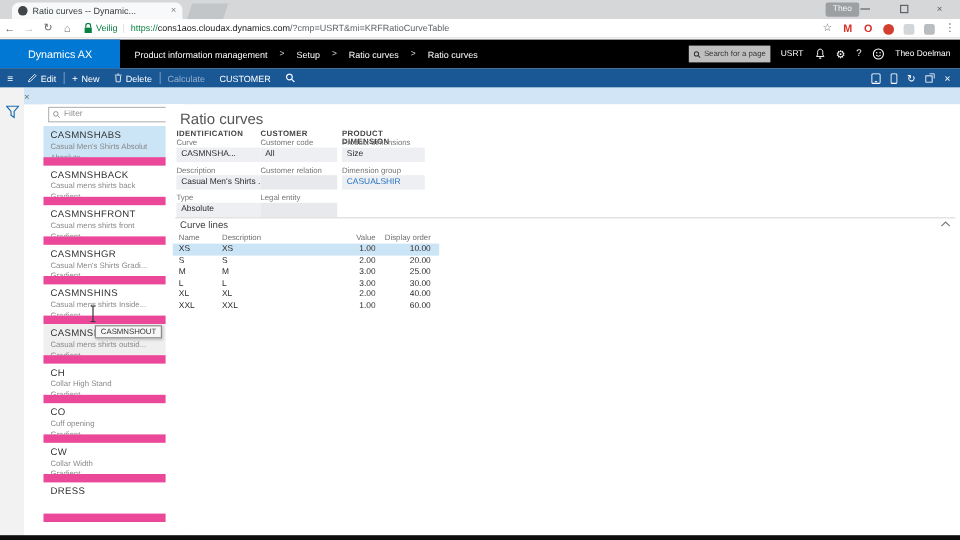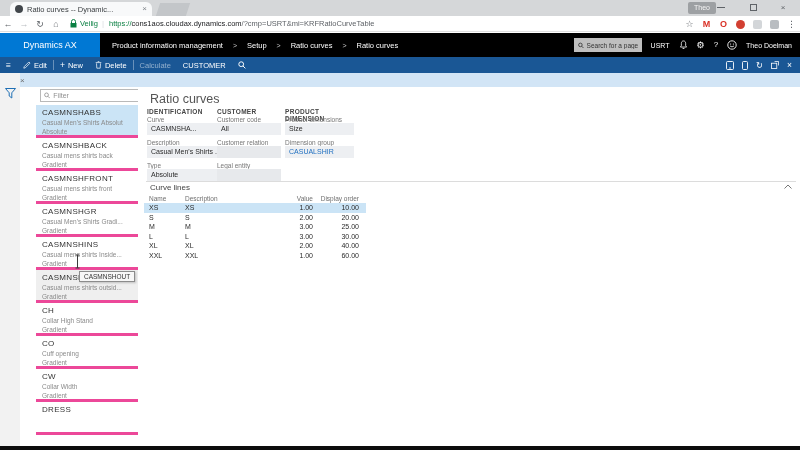--- a/index.html
+++ b/index.html
@@ -66,21 +66,21 @@
 
   
   .leftrail { position:absolute; left:0; top:73px; width:20px; height:373px; background:#f2f2f2; }
   .rail-funnel { position:absolute; left:5px; top:15px; }
   .sidebar { position:absolute; left:36px; top:87px; width:118px; height:359px; background:#fff; border-right:1px solid #d5d5d5; overflow:hidden; }
   .filter-box { position:absolute; left:4px; top:2px; width:101px; height:13px; border:1px solid #b9b9b9; background:#fff;
                 display:flex; align-items:center; gap:3px; padding:0 3px; }
   .filter-box input { border:none; outline:none; width:100%; font-size:7px; color:#444; font-family:inherit; background:transparent; }
   .filter-box input::placeholder { color:#909090; opacity:1; }
   .record-list { position:absolute; left:0; top:18px; width:109px; bottom:0; overflow:hidden; }
-  .s-item { height:33px; padding:3px 2px 0 6px; border-bottom:3px solid #ec4899; overflow:hidden; }
+  .s-item { height:33px; padding:3px 2px 0 6px; border-bottom:7px solid #ec4899; overflow:hidden; }
   .s-item.selected { background:#cbe4f6; }
   .s-item.hovered { background:#efefef; }
   .s-name { font-size:8px; color:#333; letter-spacing:.3px; line-height:1.3; white-space:nowrap; }
   .s-desc, .s-type { font-size:6.5px; color:#8a8a8a; line-height:1.4; white-space:nowrap; overflow:hidden; }
   .scrollbar { position:absolute; right:1px; top:18px; bottom:0; width:7px; background:#f6f6f6; }
   .sb-arrow { position:absolute; left:0; width:7px; font-size:5px; color:#606060; text-align:center; }
   .sb-thumb { position:absolute; left:1px; width:5px; top:150px; height:180px; background:#c2c2c2; }
 
   
   .tooltip { position:absolute; left:79px; top:271px; background:#f7f7f7; border:1px solid #8c8c8c; font-size:6.5px;

